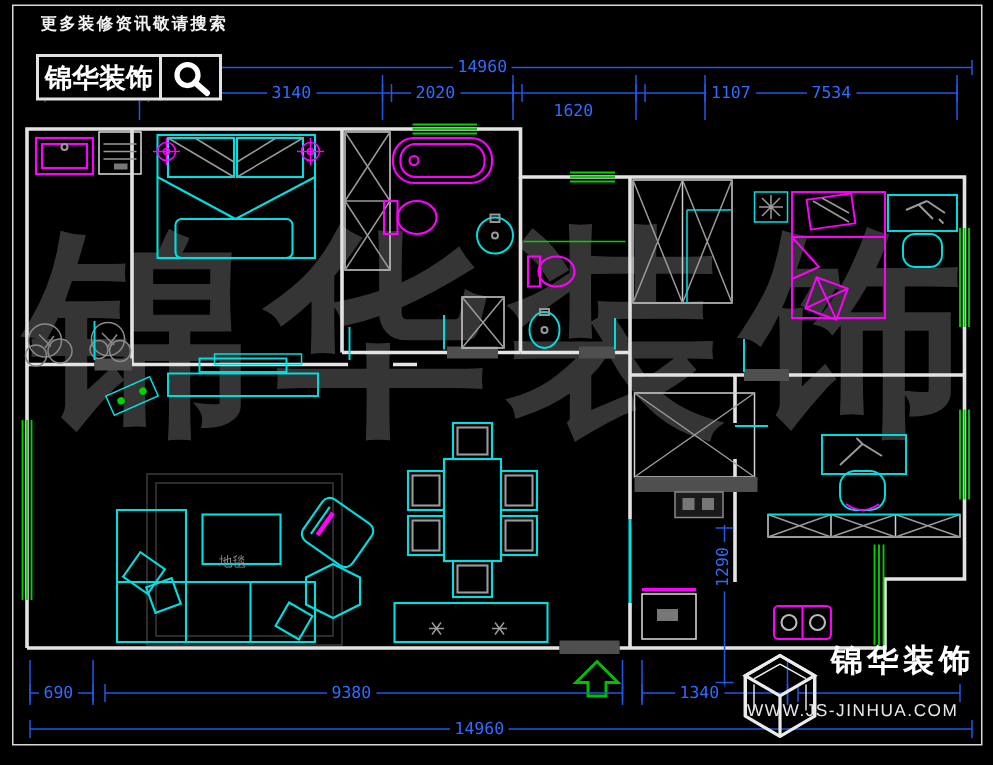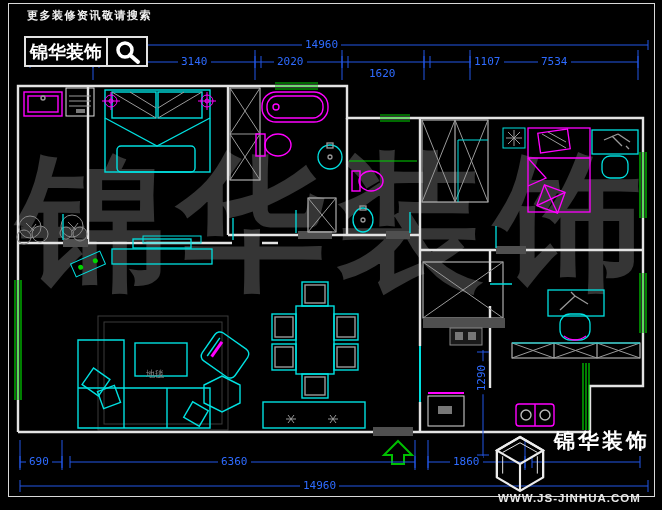--- a/index.html
+++ b/index.html
@@ -24,21 +24,21 @@
   .searchbox .cell{border:2px solid #e2e2e2;height:27px;display:flex;align-items:center;
         justify-content:center;background:#000;}
   .searchbox .brand{width:80px;color:#fff;font-weight:bold;font-size:18px;}
   .searchbox .mag{width:38px;margin-left:-2px;}
   
   .footer{position:absolute;left:492px;top:428px;width:166px;height:78px;z-index:5;}
   .footer .cube{position:absolute;left:2px;top:6px;}
   .footer .txt{position:absolute;left:62px;top:0;color:#fff;font-weight:bold;}
   .footer .l1{font-size:21px;letter-spacing:3px;line-height:26px;}
   .footer .l2{font-size:21px;letter-spacing:7px;line-height:26px;}
-  .footer .url{position:absolute;left:6px;top:64px;color:#e8e8e8;font-weight:bold;
+  .footer .url{position:absolute;left:6px;top:40px;color:#e8e8e8;font-weight:normal;
         font-size:11.5px;letter-spacing:1px;}
   .tbl-label{position:absolute;left:146px;top:368px;z-index:4;color:#8b8b8b;font-size:9px;}
 </style>
 </head>
 <body>
 
 <div class="stage">
   <div class="frame"></div>
 
   <div class="watermark">
@@ -316,22 +316,22 @@
   </svg>
 
   <div class="dim" style="left:302px;top:39px;">14960</div>
   <div class="dim" style="left:38px;top:56px;">1560</div>
   <div class="dim" style="left:178px;top:56px;">3140</div>
   <div class="dim" style="left:274px;top:56px;text-align:center;">2020</div>
   <div class="dim" style="left:366px;top:68px;">1620</div>
   <div class="dim" style="left:423px;top:56px;margin-left:48px;">1107</div>
   <div class="dim" style="left:538px;top:56px;">7534</div>
   <div class="dim" style="left:26px;top:456px;">690</div>
-  <div class="dim" style="left:218px;top:456px;">6360</div>
-  <div class="dim" style="left:450px;top:456px;">1860</div>
+  <div class="dim" style="left:218px;top:456px;">9380</div>
+  <div class="dim" style="left:450px;top:456px;">1340</div>
   <div class="dim" style="left:300px;top:480px;">14960</div>
   <div class="dim vert" style="left:466px;top:372px;">1290</div>
 
   <div class="tbl-label">地毯</div>
 
   <div class="hint">更多装修资讯敬请搜索</div>
   <div class="searchbox">
     <div class="cell brand">锦华装饰</div>
     <div class="cell mag">
       <svg width="30" height="26" viewBox="0 0 30 26">

